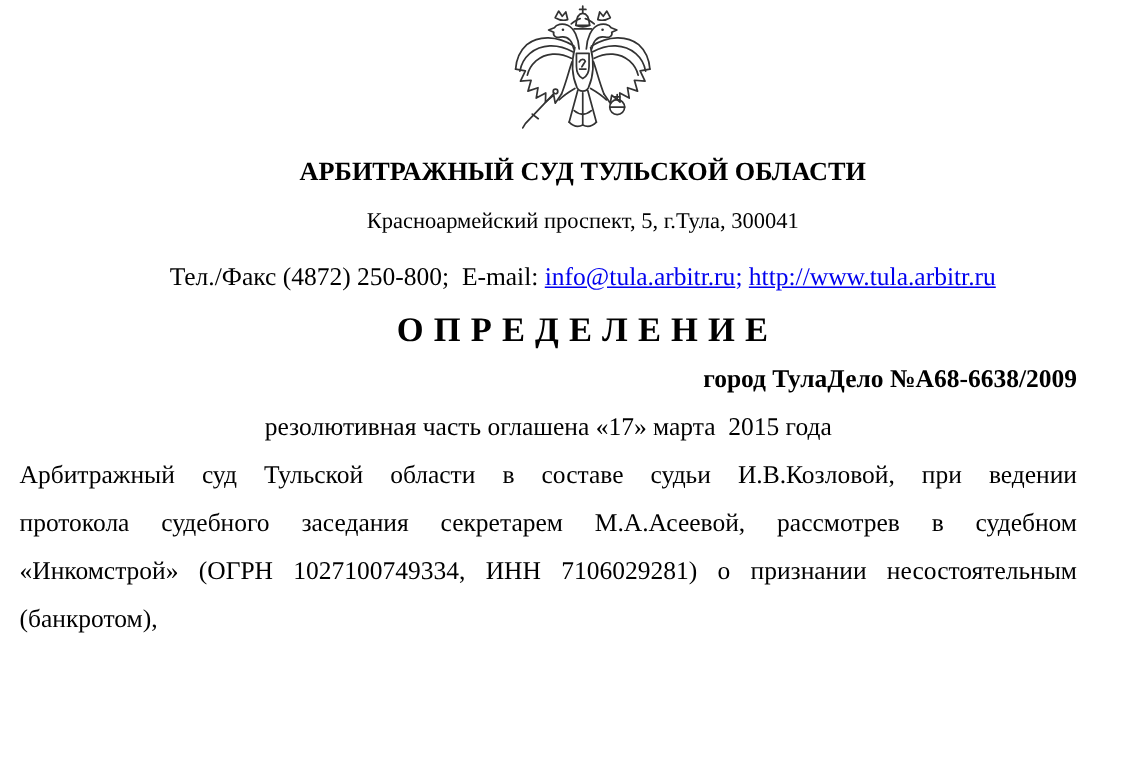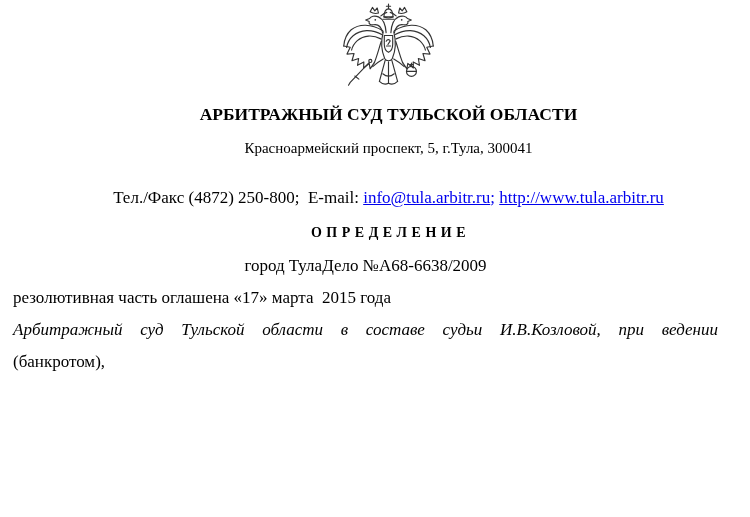--- a/index.html
+++ b/index.html
@@ -37,59 +37,60 @@
     font-size: 17.5px;
     line-height: 20px;
     font-weight: bold;
   }
   .address-line {
     margin-top: 14px;
     font-size: 15px;
     line-height: 20px;
   }
   .contacts-line {
-    margin-top: 30px;
+    margin-top: 17px;
     font-size: 17px;
     line-height: 20px;
     white-space: pre-wrap;
   }
   .contacts-line .link {
     color: #0000ee;
     text-decoration: underline;
     cursor: pointer;
   }
   .contacts-line .link-sep {
     color: #0000ee;
     text-decoration: none;
   }
   .doc-title {
     margin-top: 14px;
-    font-size: 14px;
+    font-size: 23px;
     line-height: 22px;
     font-weight: bold;
     letter-spacing: 0.5px;
   }
   
   .content {
     margin: 6px 14px 0 13px;
     font-size: 17px;
     line-height: 32px;
   }
   .meta-row {
     display: flex;
-    justify-content: center;
+    justify-content: flex-end;
+    font-weight: bold;
   }
   .meta-line {
     white-space: pre-wrap;
+    text-align: center;
   }
   .jline {
     text-align: justify;
     text-align-last: justify;
     text-justify: inter-word;
-    font-style: italic;
   }
 </style>
 </head>
 <body>
 
 <div class="doc">
 
   <div class="header">
 
     <div class="emblem-wrap">
@@ -150,17 +151,19 @@
 
     <div class="meta-row">
       <span>город Тула</span>
       <span>Дело №А68-6638/2009</span>
     </div>
 
     <div class="meta-line">резолютивная часть оглашена «17» марта  2015 года</div>
 
 
     <div class="jline">Арбитражный суд Тульской области в составе судьи И.В.Козловой, при ведении</div>
+    <div class="jline">протокола судебного заседания секретарем М.А.Асеевой, рассмотрев в судебном</div>
+    <div class="jline">«Инкомстрой» (ОГРН 1027100749334, ИНН 7106029281) о признании несостоятельным</div>
     <div>(банкротом),</div>
 
   </div>
 
 </div>
 
 </body></html>

